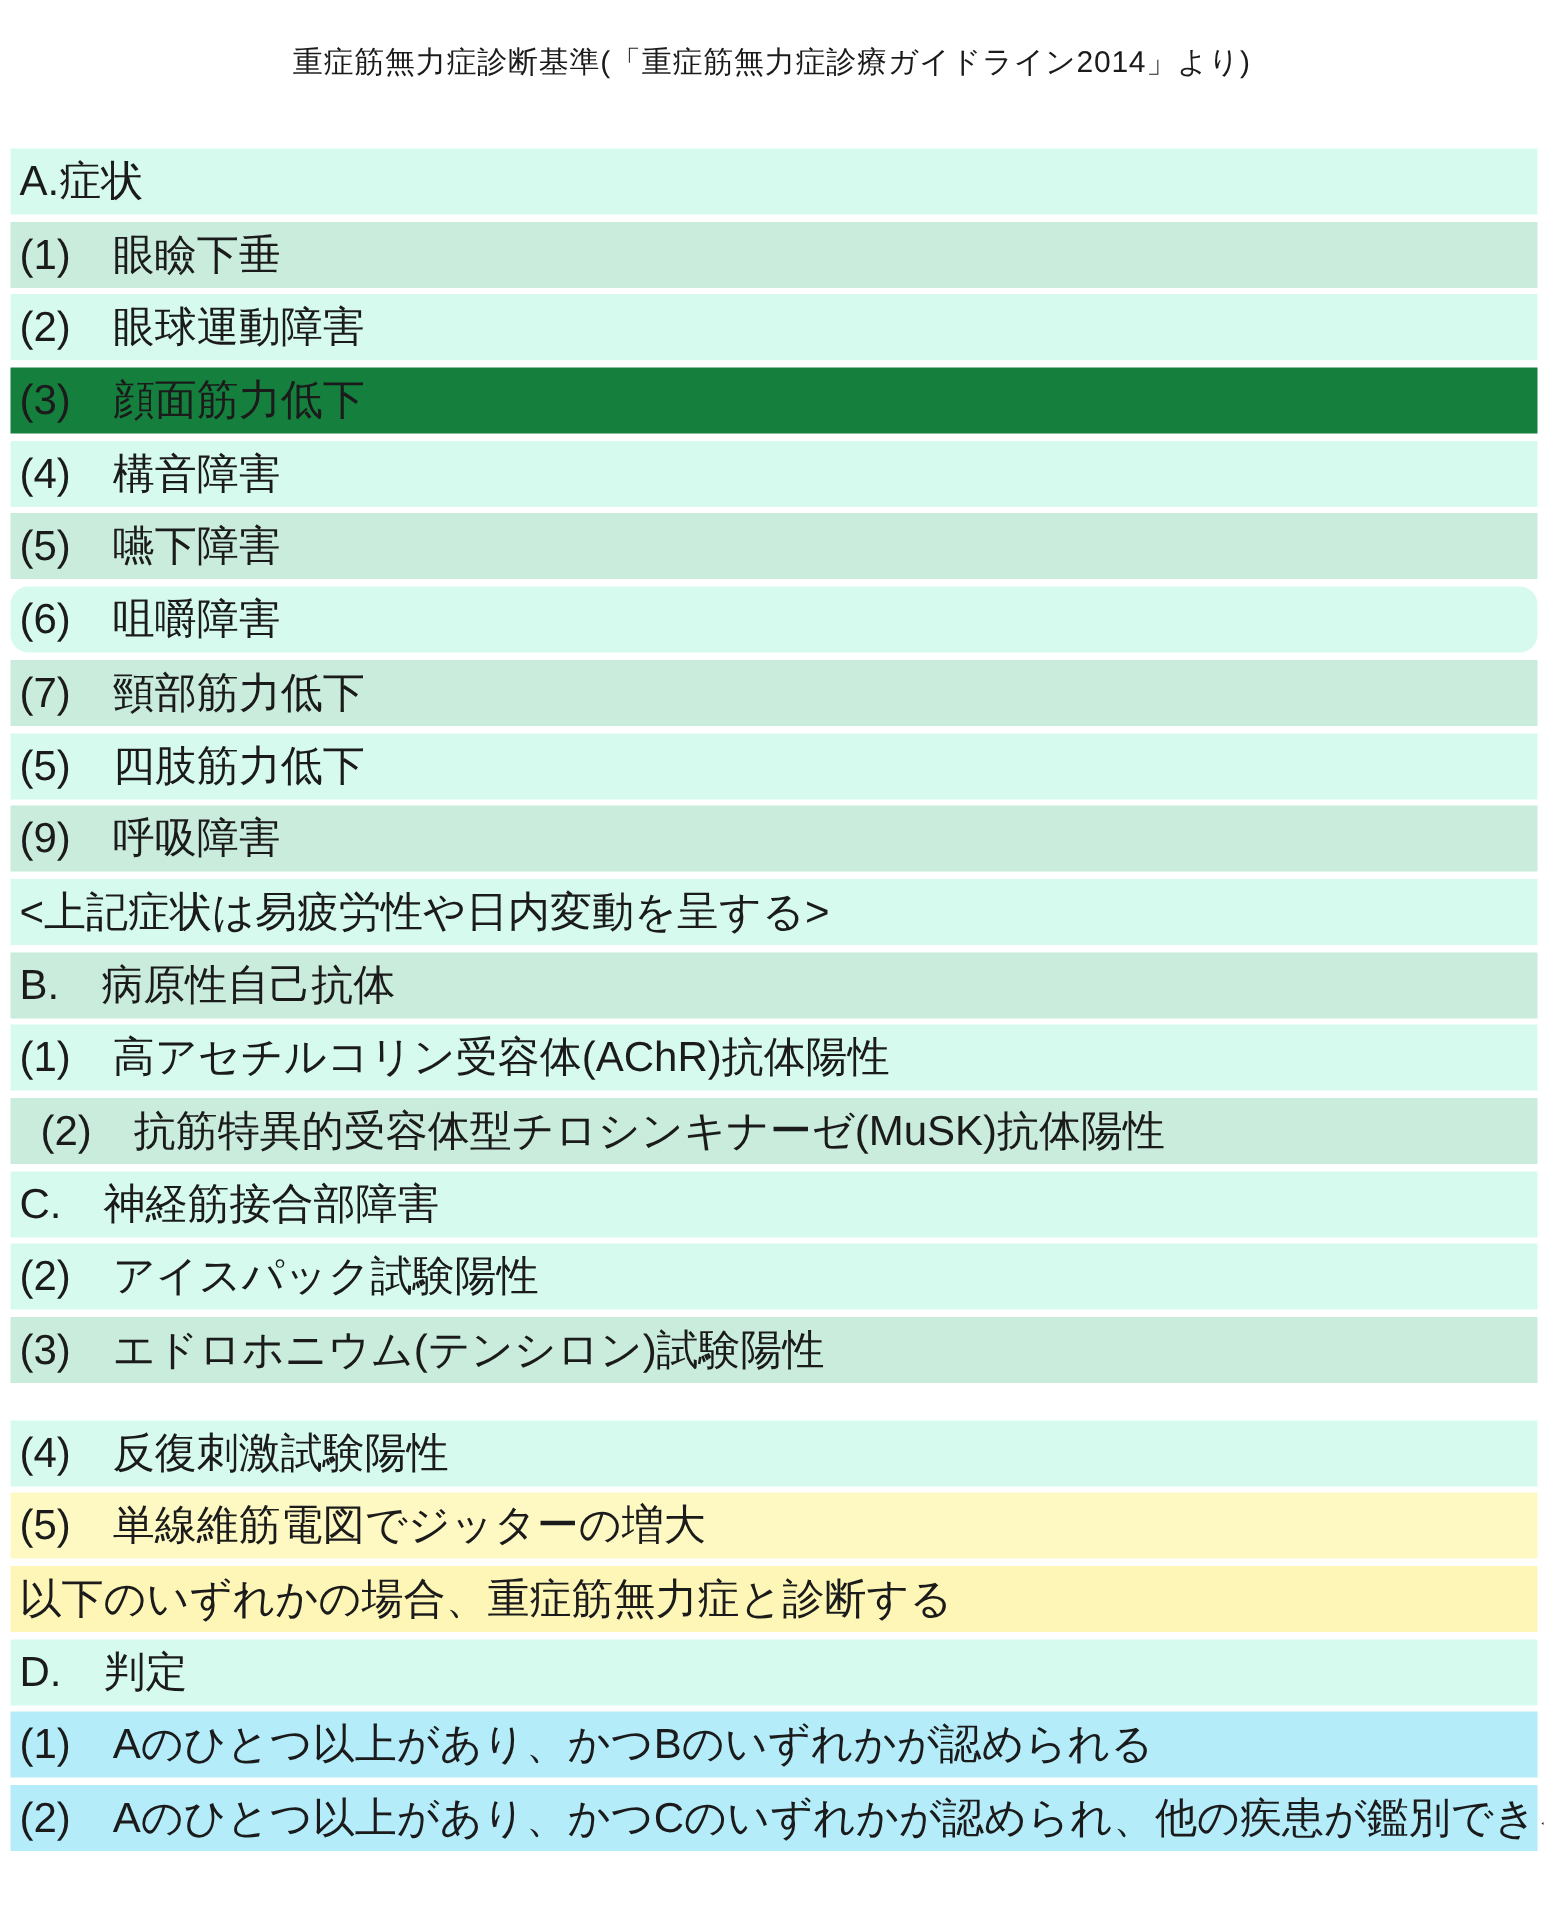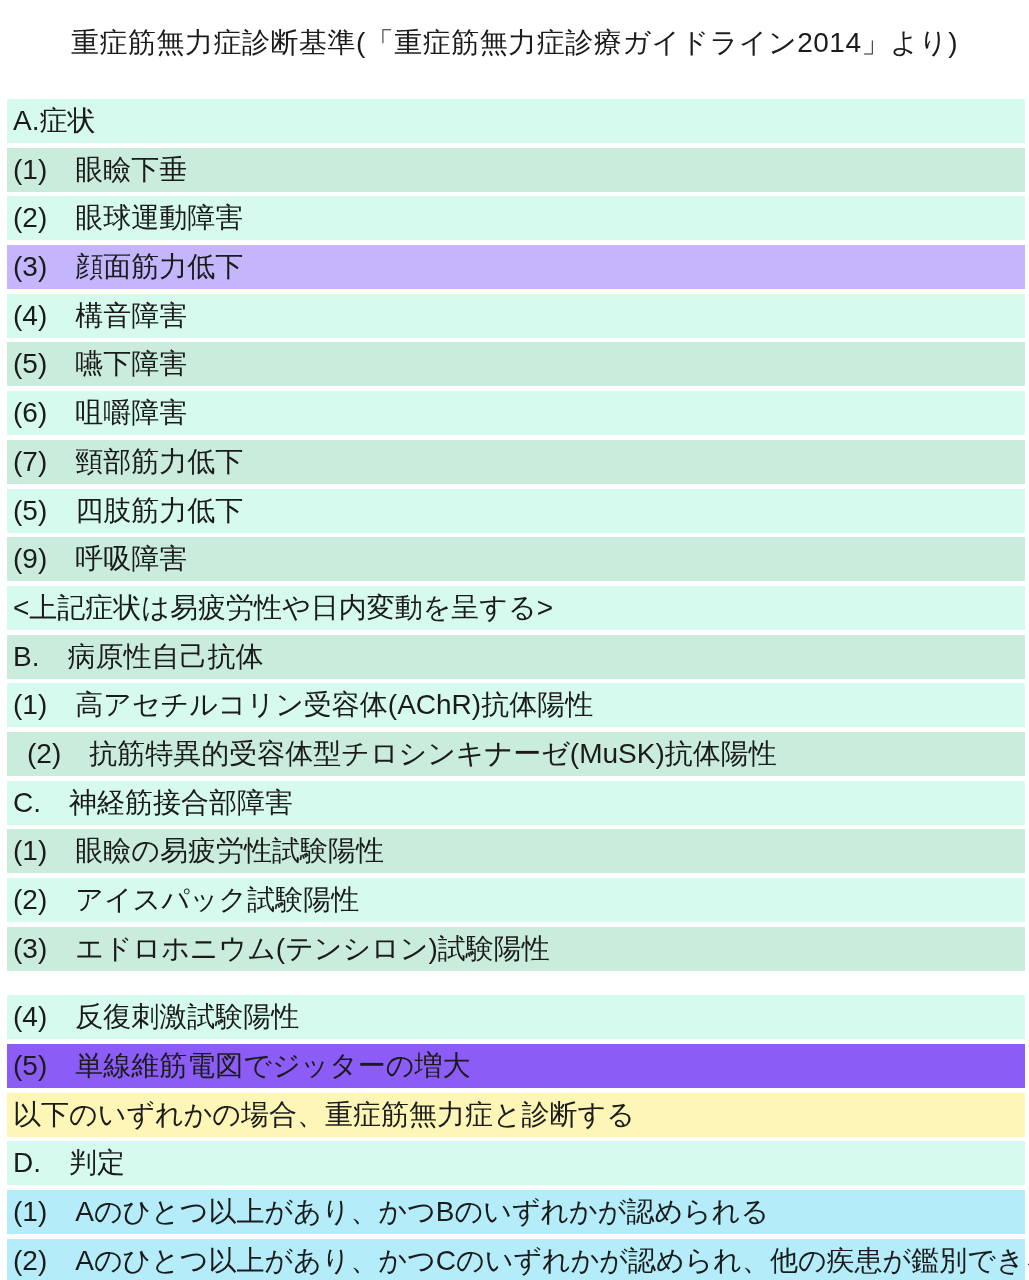--- a/index.html
+++ b/index.html
@@ -11,21 +11,21 @@
     width: 1029px;
     height: 1280px;
     font-family: "Liberation Sans", sans-serif;
     color: #1b1b1b;
     overflow: hidden;
   }
   .title {
     margin: 0;
     padding-top: 26px;
     text-align: center;
-    font-size: 28px;
+    font-size: 20px;
     font-weight: normal;
     line-height: 33px;
     letter-spacing: 0.5px;
     white-space: pre;
   }
   .criteria-table {
     margin: 40px 4px 0 7px;
     display: flex;
     flex-direction: column;
     gap: 4.7px;
@@ -48,35 +48,34 @@
 </head>
 <body style="color: rgb(27, 27, 27); background: rgb(255, 255, 255);">
 
 <div class="page">
   <h1 class="title">重症筋無力症診断基準(「重症筋無力症診療ガイドライン2014」より)</h1>
 
   <div class="criteria-table">
       <div class="row" style="background-color: rgb(214, 251, 238);"><span class="row-text">A.症状</span></div>
       <div class="row" style="background-color: rgb(201, 236, 221);"><span class="row-text">(1)　眼瞼下垂</span></div>
       <div class="row" style="background-color: rgb(214, 251, 238);"><span class="row-text">(2)　眼球運動障害</span></div>
-      <div class="row" style="background-color: #c4b5fd;"><span class="row-text">(3)　顔面筋力低下</span></div>
+      <div class="row" style="background-color: #15803d;"><span class="row-text">(3)　顔面筋力低下</span></div>
       <div class="row" style="background-color: rgb(214, 251, 238);"><span class="row-text">(4)　構音障害</span></div>
       <div class="row" style="background-color: rgb(201, 236, 221);"><span class="row-text">(5)　嚥下障害</span></div>
-      <div class="row" style="background-color: rgb(214, 251, 238);"><span class="row-text">(6)　咀嚼障害</span></div>
+      <div class="row" style="background-color: rgb(214, 251, 238); border-radius: 12px;"><span class="row-text">(6)　咀嚼障害</span></div>
       <div class="row" style="background-color: rgb(201, 236, 221);"><span class="row-text">(7)　頸部筋力低下</span></div>
       <div class="row" style="background-color: rgb(214, 251, 238);"><span class="row-text">(5)　四肢筋力低下</span></div>
       <div class="row" style="background-color: rgb(201, 236, 221);"><span class="row-text">(9)　呼吸障害</span></div>
       <div class="row" style="background-color: rgb(214, 251, 238);"><span class="row-text">&lt;上記症状は易疲労性や日内変動を呈する&gt;</span></div>
       <div class="row" style="background-color: rgb(201, 236, 221);"><span class="row-text">B.　病原性自己抗体</span></div>
       <div class="row" style="background-color: rgb(214, 251, 238);"><span class="row-text">(1)　高アセチルコリン受容体(AChR)抗体陽性</span></div>
       <div class="row" style="background-color: rgb(201, 236, 221); padding-left: 20px;"><span class="row-text">(2)　抗筋特異的受容体型チロシンキナーゼ(MuSK)抗体陽性</span></div>
       <div class="row" style="background-color: rgb(214, 251, 238);"><span class="row-text">C.　神経筋接合部障害</span></div>
-      <div class="row" style="background-color: rgb(201, 236, 221);"><span class="row-text">(1)　眼瞼の易疲労性試験陽性</span></div>
       <div class="row" style="background-color: rgb(214, 251, 238);"><span class="row-text">(2)　アイスパック試験陽性</span></div>
       <div class="row" style="background-color: rgb(201, 236, 221);"><span class="row-text">(3)　エドロホニウム(テンシロン)試験陽性</span></div>
       <div class="row" style="background-color: rgb(214, 251, 238); margin-top: 20px;"><span class="row-text">(4)　反復刺激試験陽性</span></div>
-      <div class="row" style="background-color: #8b5cf6;"><span class="row-text">(5)　単線維筋電図でジッターの増大</span></div>
+      <div class="row" style="background-color: #fef9c3;"><span class="row-text">(5)　単線維筋電図でジッターの増大</span></div>
       <div class="row" style="background-color: rgb(253, 246, 182);"><span class="row-text">以下のいずれかの場合、重症筋無力症と診断する</span></div>
       <div class="row" style="background-color: rgb(214, 251, 238);"><span class="row-text">D.　判定</span></div>
       <div class="row" style="background-color: rgb(180, 236, 250);"><span class="row-text">(1)　Aのひとつ以上があり、かつBのいずれかが認められる</span></div>
       <div class="row" style="background-color: rgb(180, 236, 250);"><span class="row-text">(2)　Aのひとつ以上があり、かつCのいずれかが認められ、他の疾患が鑑別できる</span></div>
     </div>
 </div>
 
 </body></html>

